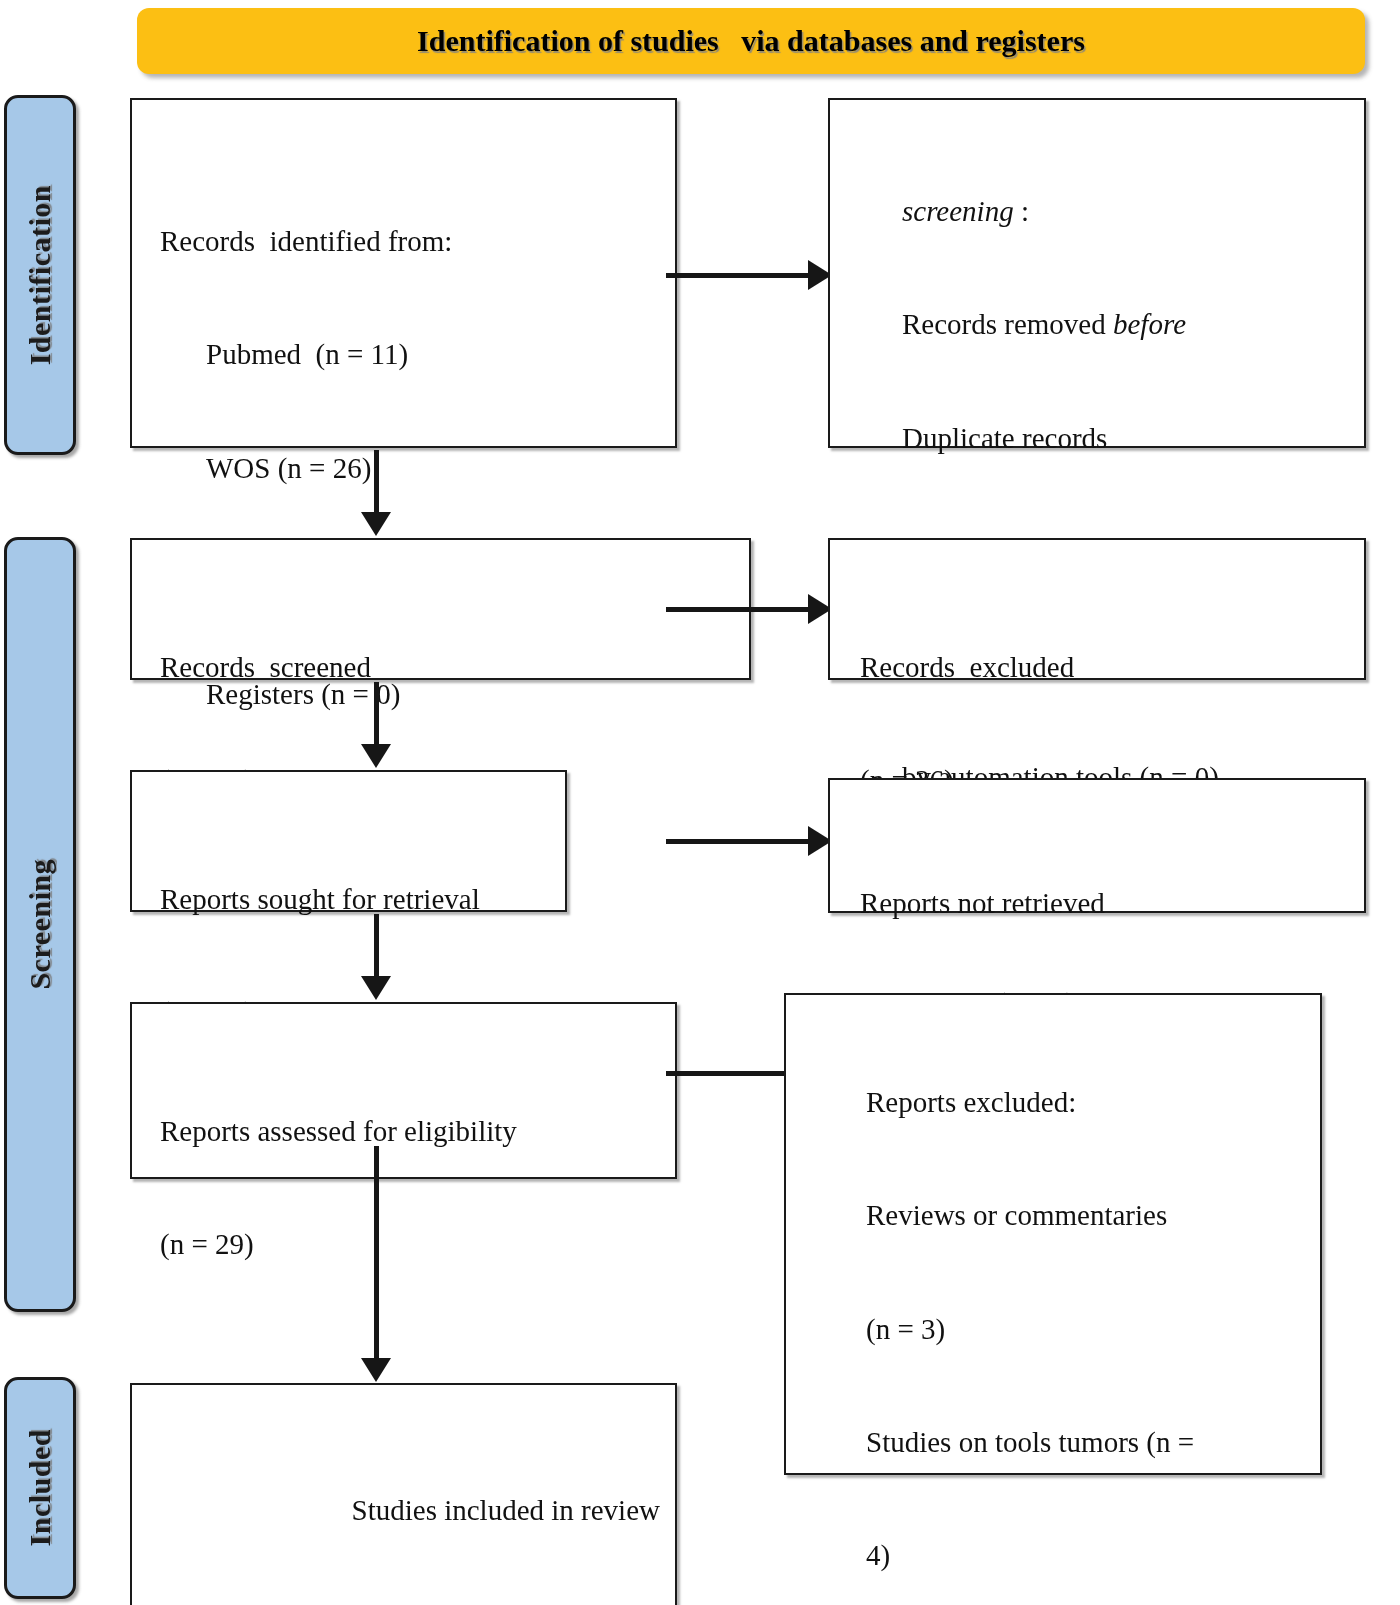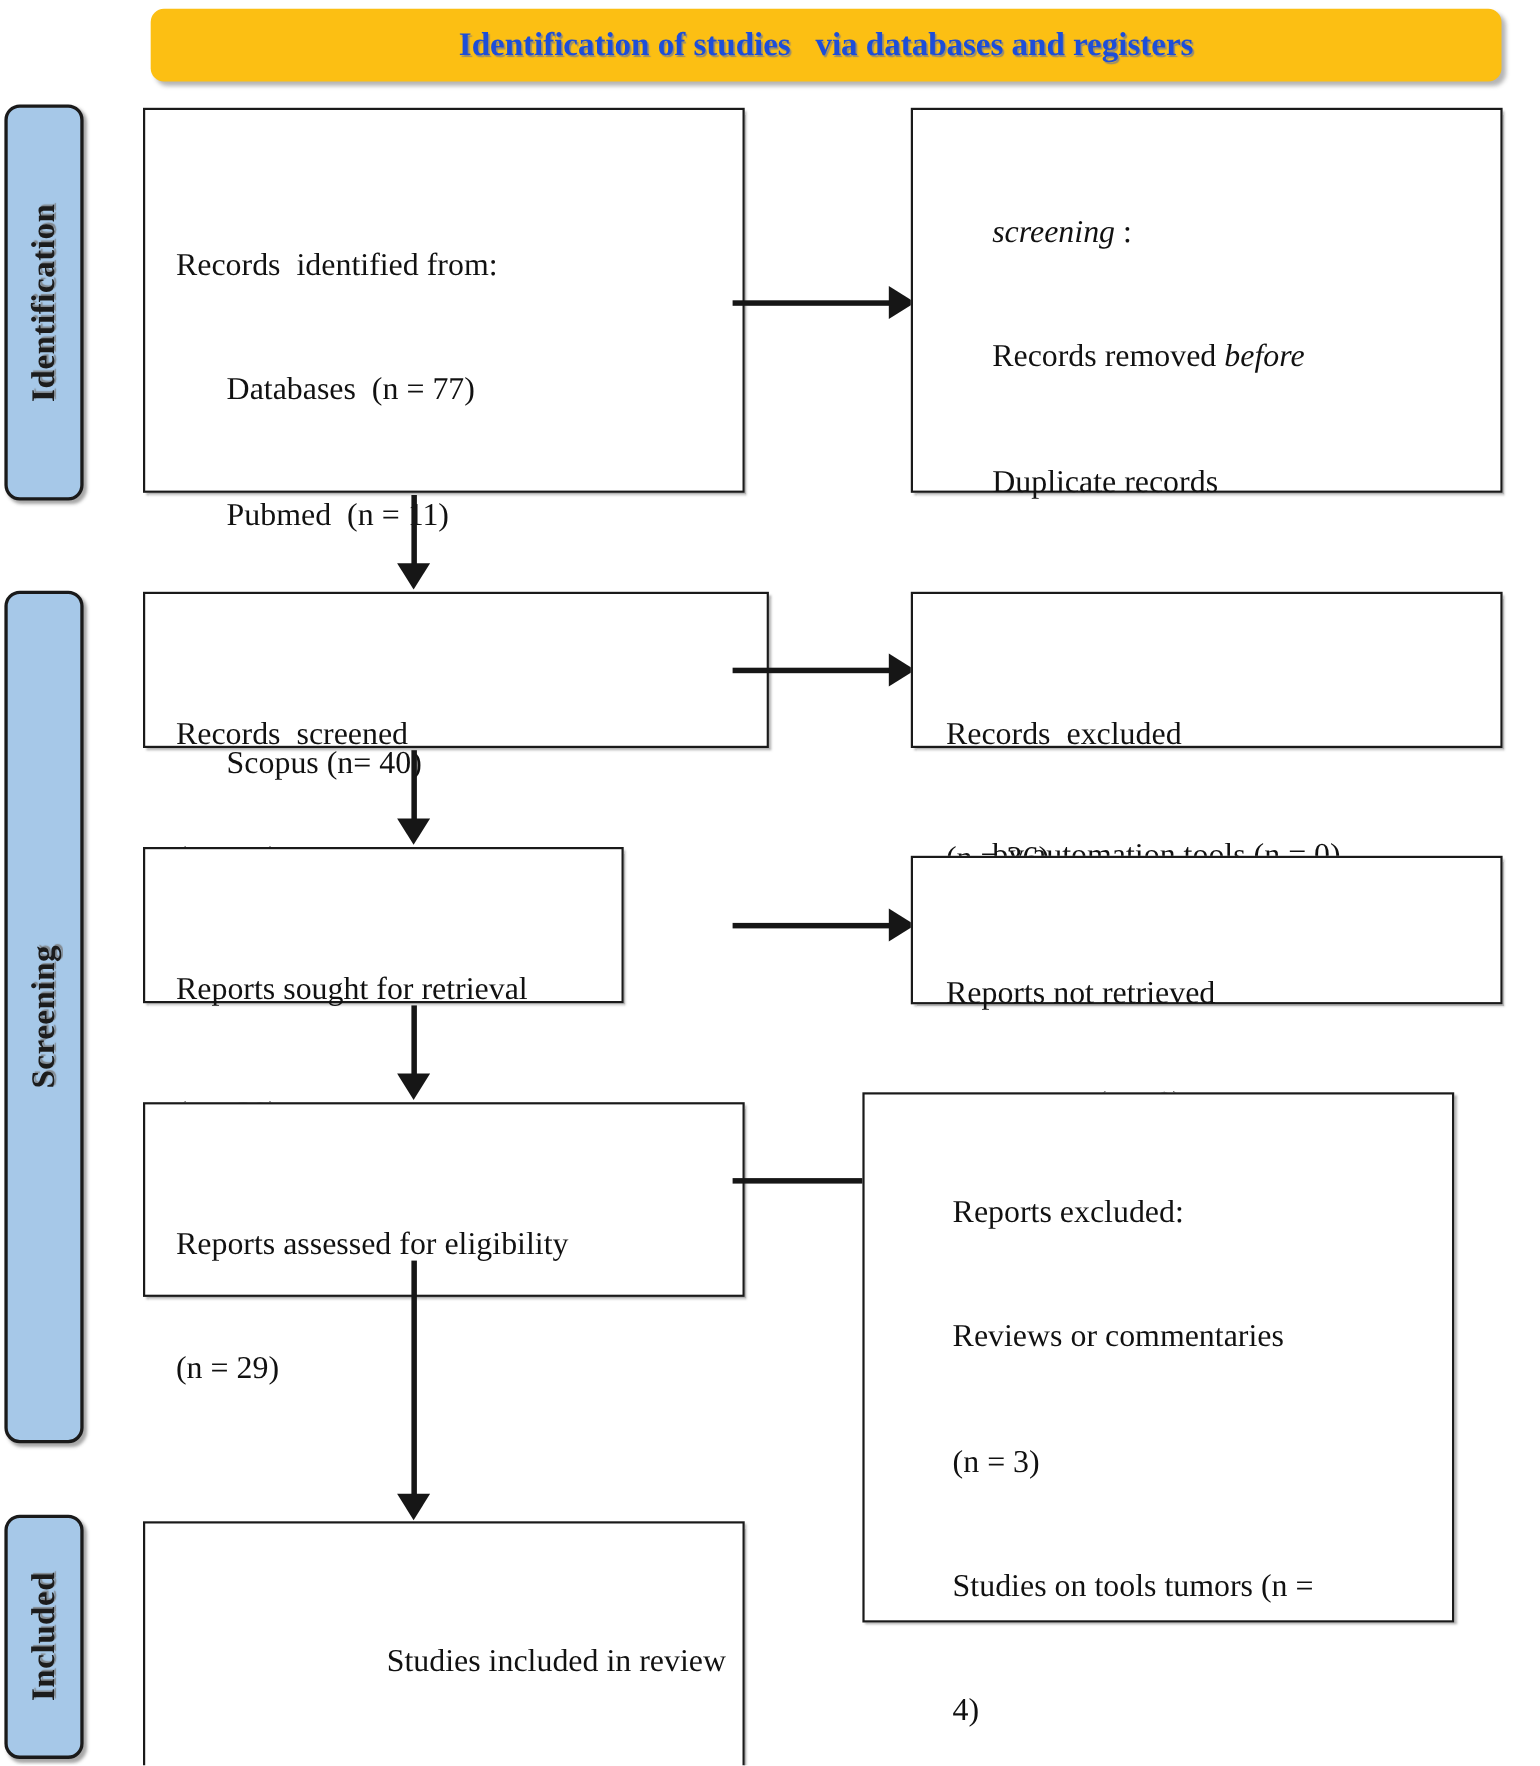--- a/index.html
+++ b/index.html
@@ -53,21 +53,21 @@
     border-radius: 12px;
     box-sizing: border-box;
     display: flex;
     align-items: center;
     justify-content: center;
     box-shadow: 4px 4px 4px rgba(90,90,90,0.45);
   }
   #header-banner .banner-text {
     font-weight: bold;
     font-size: 30px;
-    color: #1d4ed8;
+    color: #000000;
     text-shadow: 1.5px 1.5px 1px rgba(130,130,130,0.85);
     white-space: pre;
   }
 
   
   .flow-box {
     position: absolute;
     background: #ffffff;
     border: 2.5px solid #1a1a1a;
     box-sizing: border-box;
@@ -141,21 +141,20 @@
     <span class="stage-label">Screening</span>
   </div>
 
   <div class="stage-bar" style="left:4px; top:1377px; width:72px; height:222px;">
     <span class="stage-label">Included</span>
   </div>
 
   <div class="flow-box" style="left:130px; top:98px; width:547px; height:350px;padding-left:24px;">
     <div class="box-text" style="left:28px; top:48px; width:500px;">
       <div>Records  identified from:</div>
-      <div><span class="indent"></span><span>Databases  (n = 77)</span></div>
       <div><span class="indent"></span><span>Pubmed  (n = 11)</span></div>
       <div><span class="indent"></span><span>WOS (n = 26)</span></div>
       <div><span class="indent"></span><span>Scopus (n= 40)</span></div>
       <div><span class="indent"></span><span>Registers (n = 0)</span></div>
     </div>
   </div>
 
   <div class="arrow-h" style="left:666px; top:258px; width:166px; height:34px;">
     <div class="shaft" style="width:148px;"></div>
     <div class="head"></div>
@@ -172,21 +171,21 @@
       <div>Records removed for other</div>
       <div>reasons (n = 0)</div>
     </div>
   </div>
 
   <div class="arrow-v" style="left:356px; top:450px; width:40px; height:86px;">
     <div class="shaft" style="height:64px;"></div>
     <div class="head"></div>
   </div>
 
-  <div class="flow-box" style="left:130px; top:538px; width:569px; height:142px;">
+  <div class="flow-box" style="left:130px; top:538px; width:621px; height:142px;">
     <div class="box-text" style="left:28px; top:34px; width:500px;">
       <div>Records  screened</div>
       <div>(n = 65)</div>
     </div>
   </div>
 
   <div class="arrow-h" style="left:666px; top:592px; width:166px; height:34px;">
     <div class="shaft" style="width:148px;"></div>
     <div class="head"></div>
   </div>

